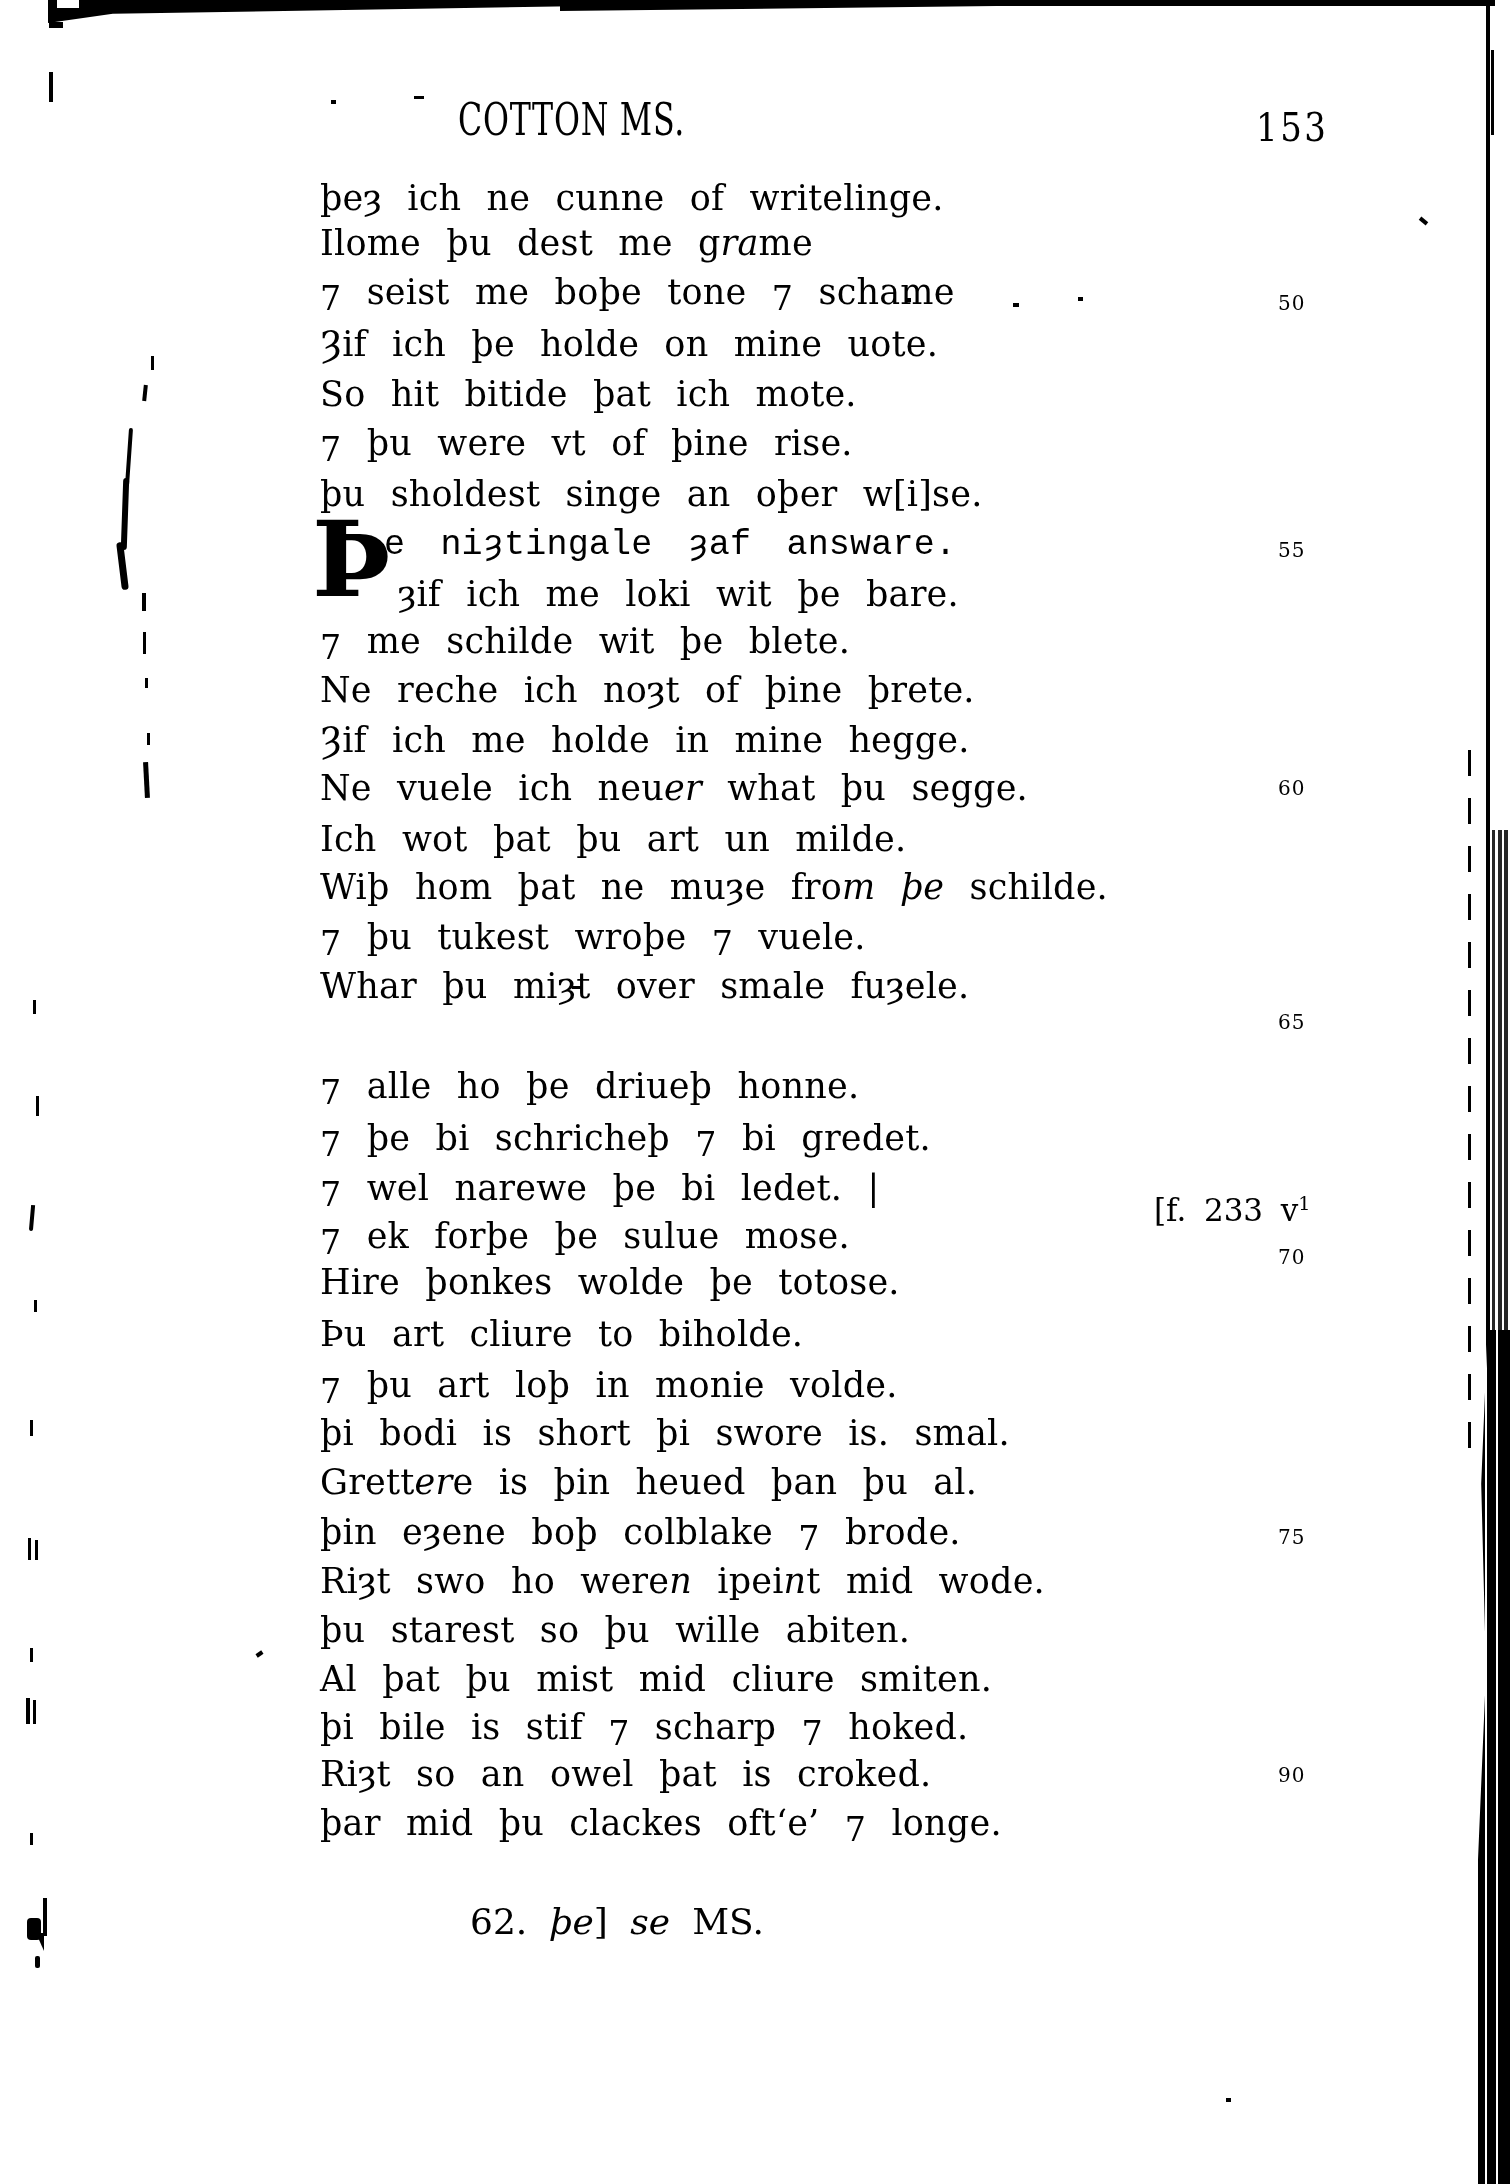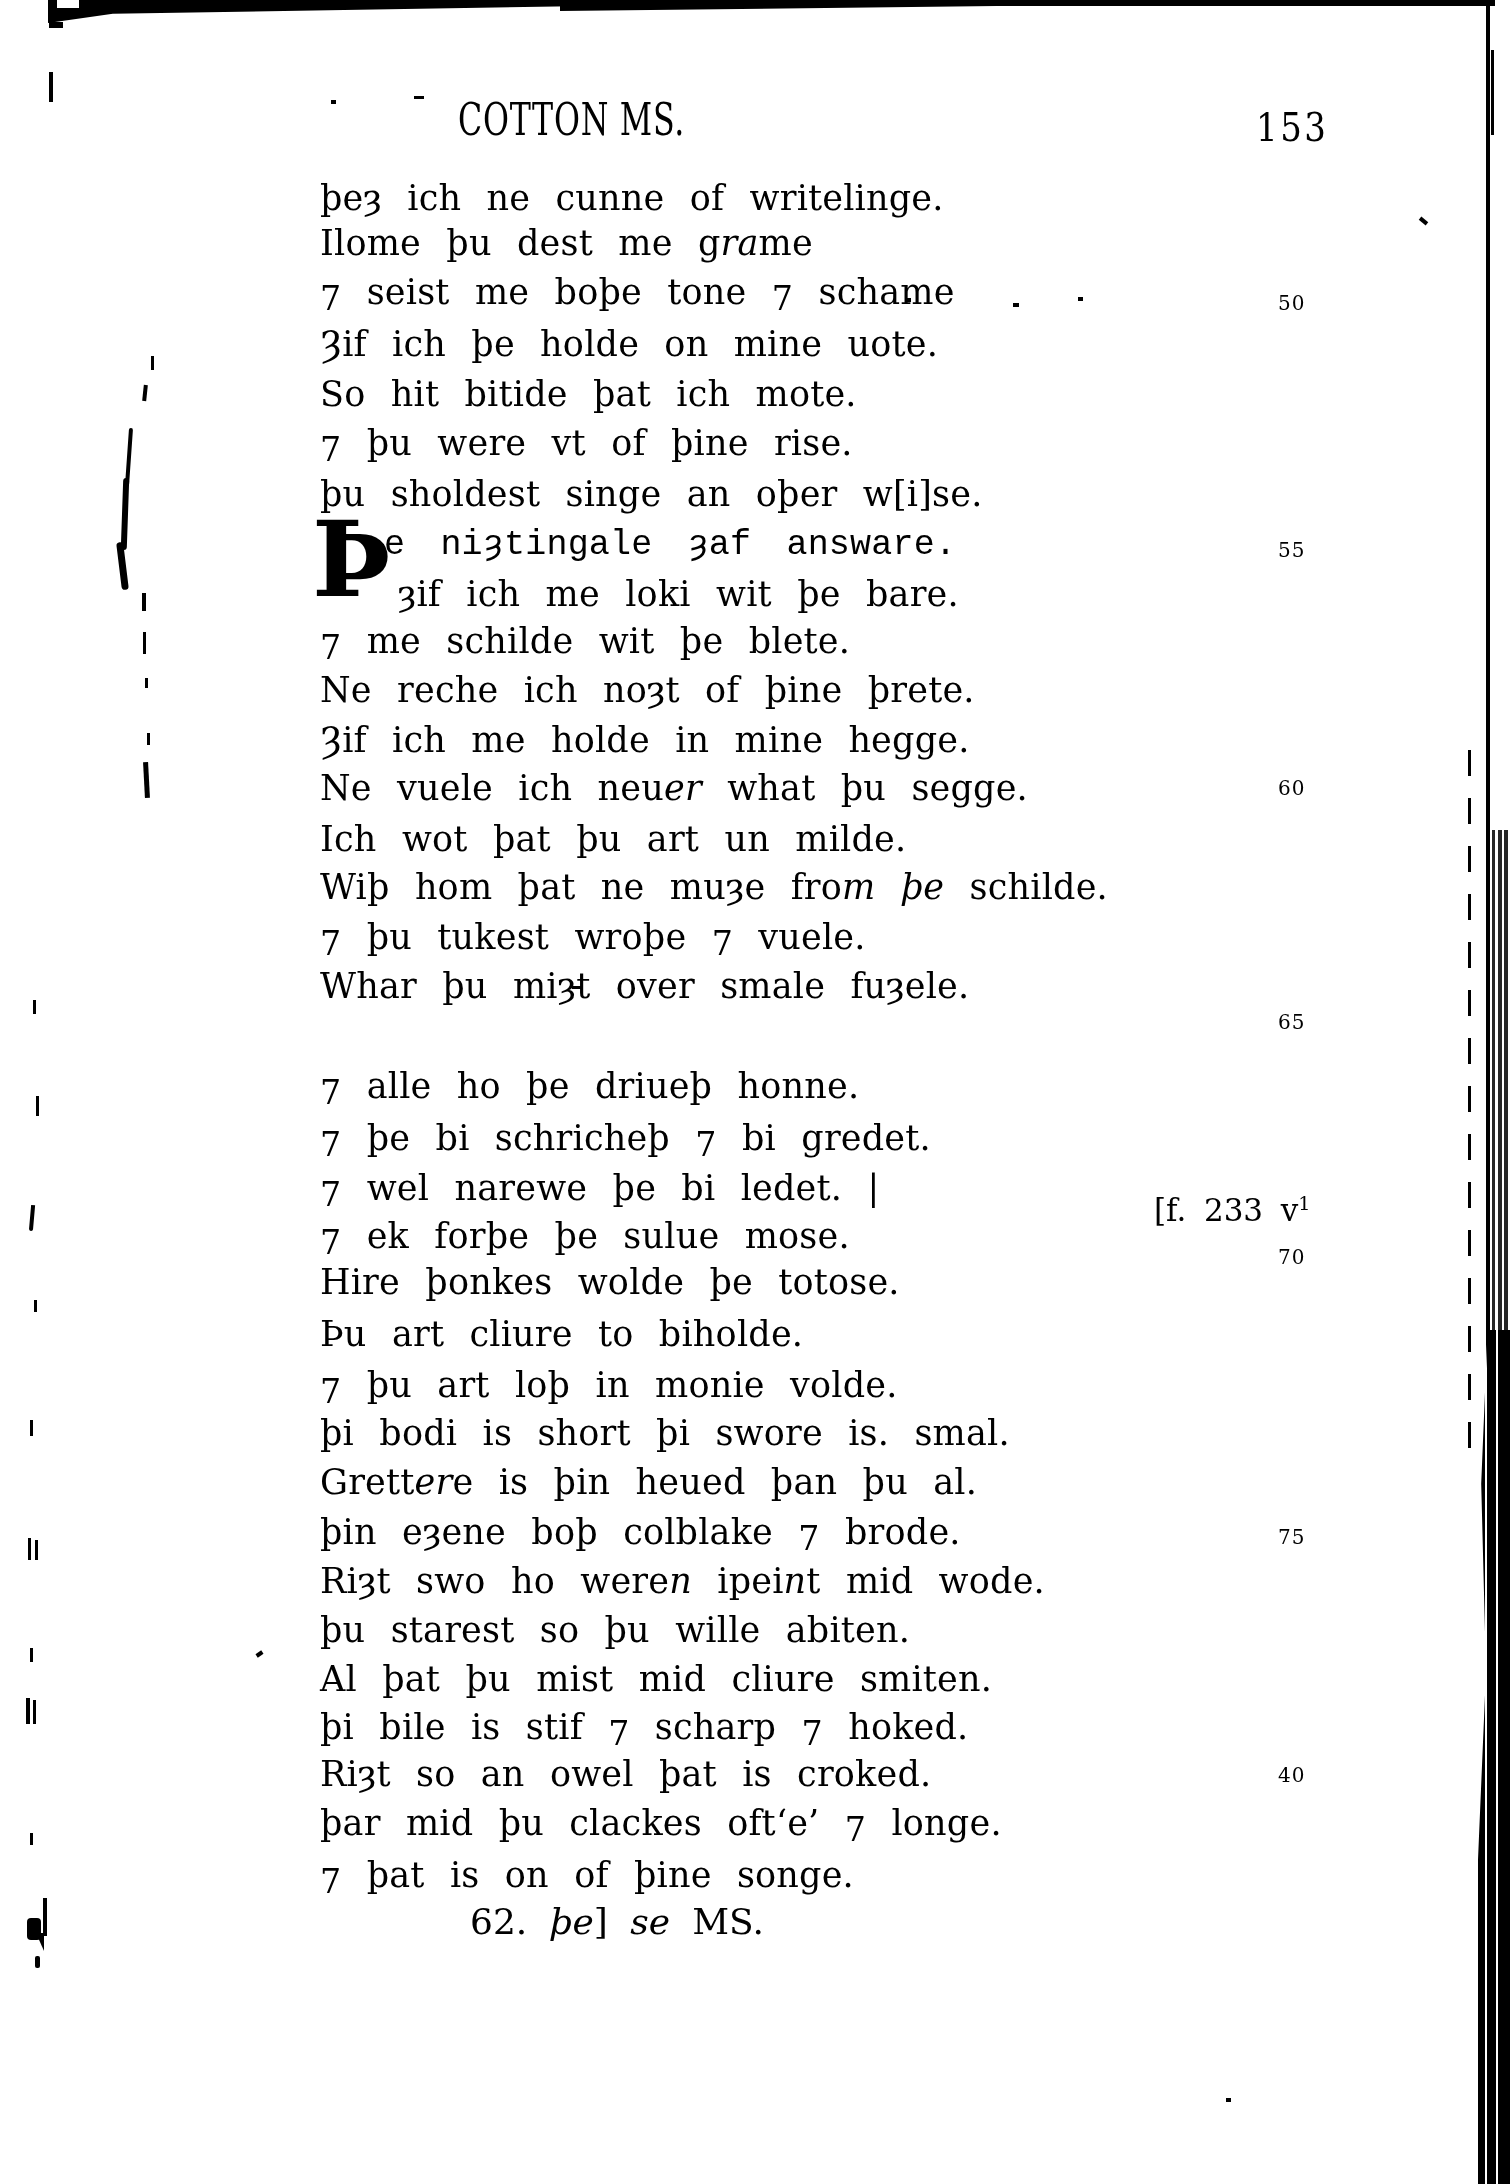--- a/index.html
+++ b/index.html
@@ -94,30 +94,29 @@
   <div class="line" style="top:1363px"><span><span class="tir">7</span> þu art loþ in monie volde.</span></div>
   <div class="line" style="top:1411px"><span>þi bodi is short þi swore is. smal.</span></div>
   <div class="line" style="top:1460px"><span>Grett</span><i>er</i><span>e is þin heued þan þu al.</span></div>
   <div class="line" style="top:1510px"><span>þin eȝene boþ colblake <span class="tir">7</span> brode.</span></div>
   <div class="line" style="top:1559px"><span>Riȝt swo ho were</span><i>n</i><span> ipei</span><i>n</i><span>t mid wode.</span></div>
   <div class="line" style="top:1608px"><span>þu starest so þu wille abiten.</span></div>
   <div class="line" style="top:1657px"><span>Al þat þu mist mid cliure smiten.</span></div>
   <div class="line" style="top:1705px"><span>þi bile is stif <span class="tir">7</span> scharp <span class="tir">7</span> hoked.</span></div>
   <div class="line" style="top:1752px"><span>Riȝt so an owel þat is croked.</span></div>
   <div class="line" style="top:1801px"><span>þar mid þu clackes oft‘e’ <span class="tir">7</span> longe.</span></div>
-  <div class="line" style="top:1853px"><span><span class="tir">7</span> þat is on of þine songe.</span></div>
 
   <div class="mnum" style="top:283px">50</div>
   <div class="mnum" style="top:530px">55</div>
   <div class="mnum" style="top:768px">60</div>
   <div class="mnum" style="top:1002px">65</div>
   <div class="folio" style="top:1184px"><span>[f. 233 v</span><sup>1</sup></div>
   <div class="mnum" style="top:1237px">70</div>
   <div class="mnum" style="top:1517px">75</div>
-  <div class="mnum" style="top:1755px">40</div>
+  <div class="mnum" style="top:1755px">90</div>
 
   <div class="footnote"><span>62. </span><i>þe</i><span>] </span><i>se</i><span> MS.</span></div>
 
   <div class="a" style="left:55px;top:0;width:1440px;height:6px"></div>
   <div class="a" style="left:48px;top:0;width:540px;height:23px;clip-path:polygon(0 100%,0 0,100% 0,100% 26%,12% 60%)"></div>
   <div class="a" style="left:560px;top:0;width:520px;height:11px;clip-path:polygon(0 0,100% 0,100% 45%,0 100%)"></div>
   <div class="aw" style="left:57px;top:0;width:22px;height:8px"></div>
   <div class="a" style="left:49px;top:22px;width:14px;height:6px"></div>
   <div class="a" style="left:49px;top:72px;width:4px;height:30px"></div>
 

